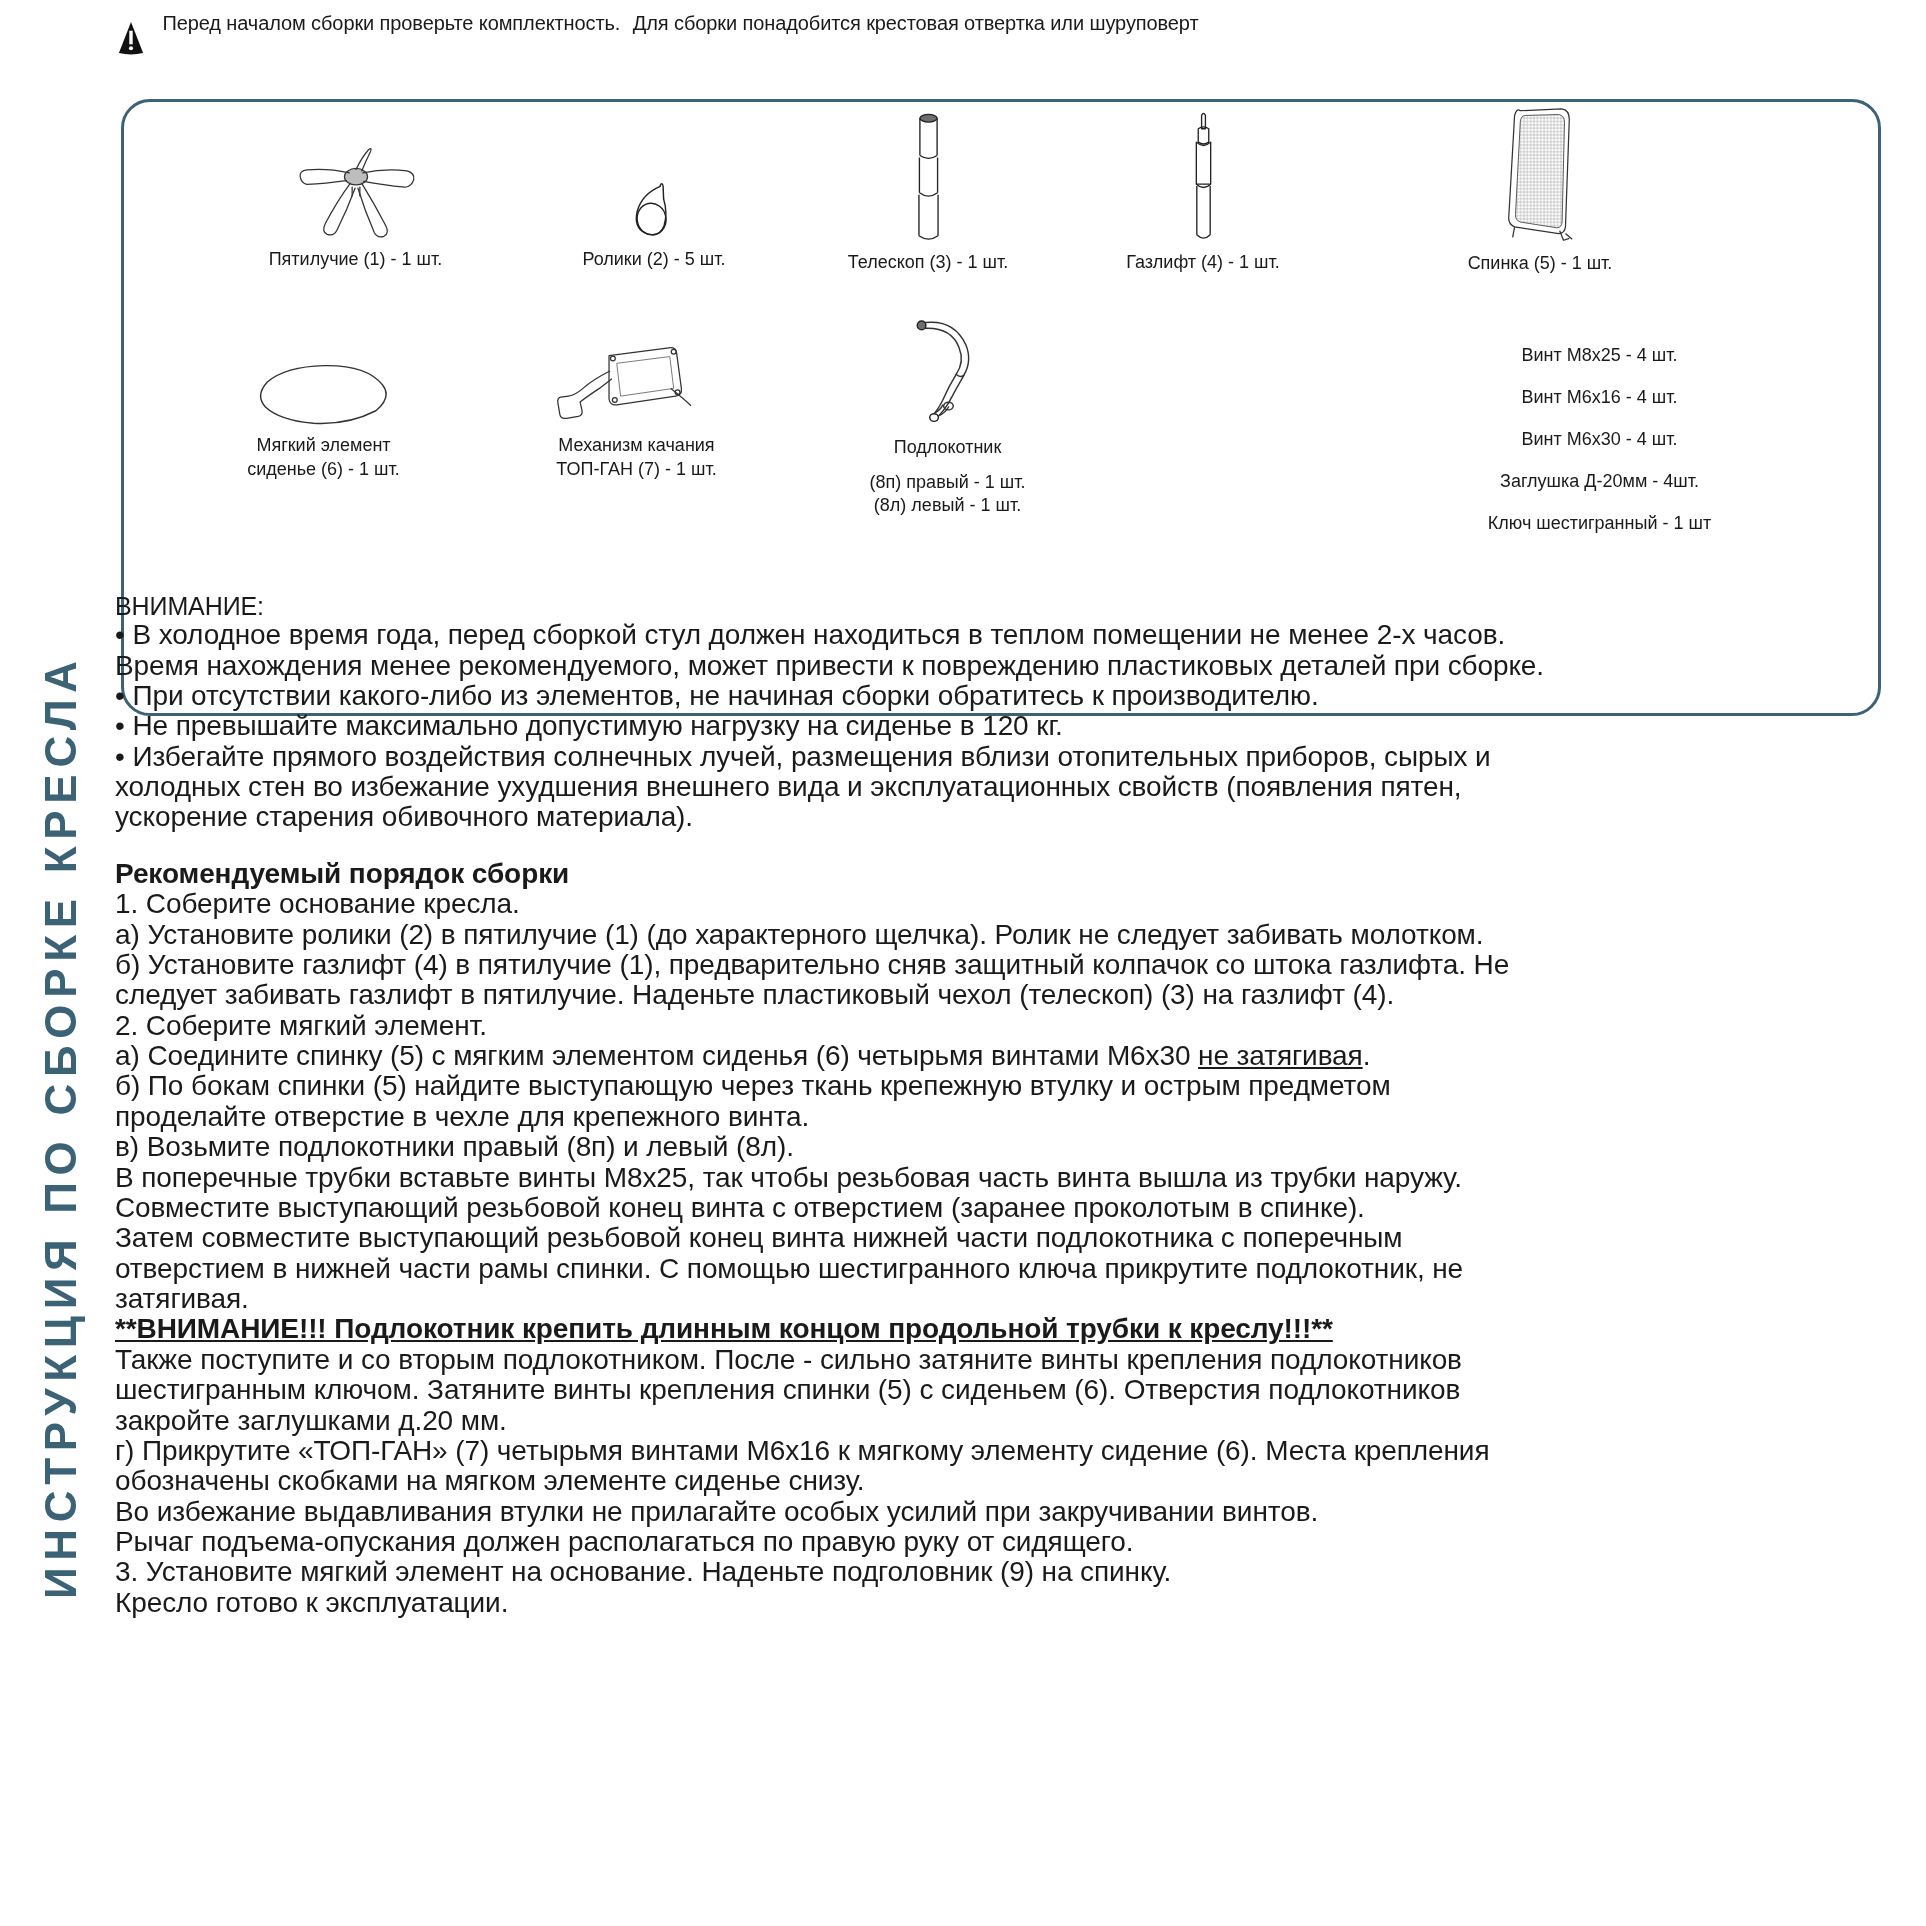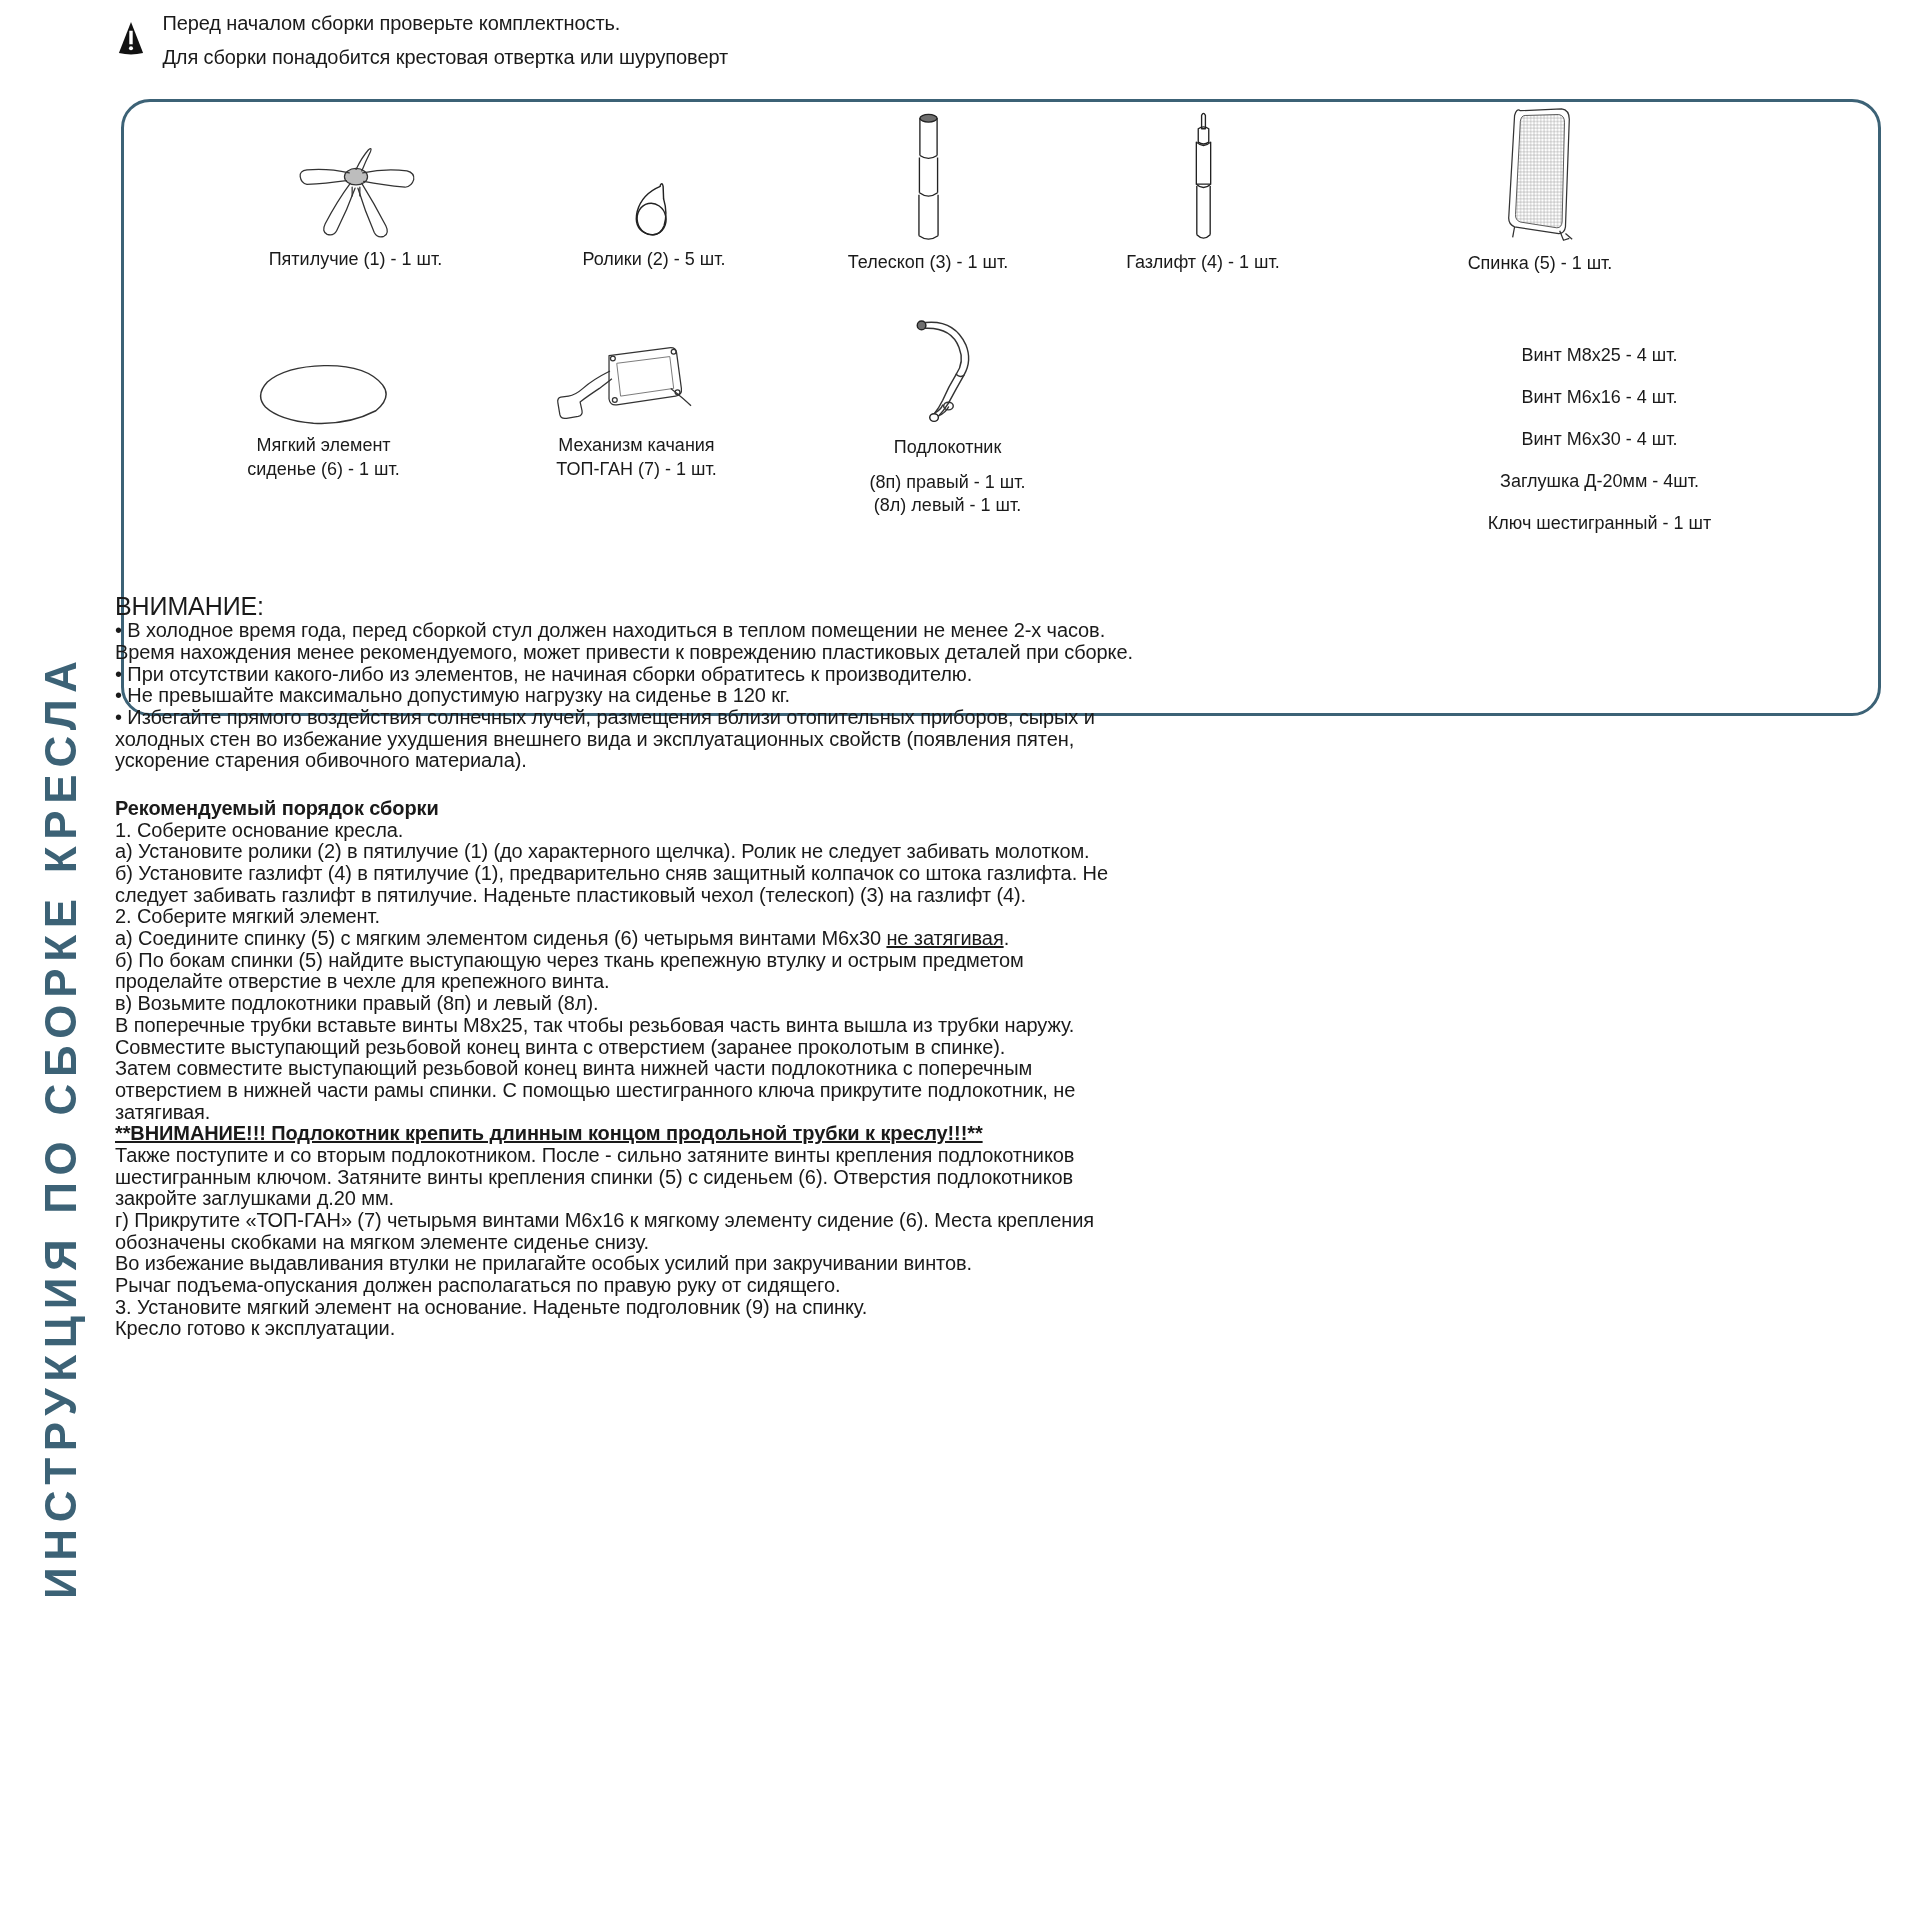--- a/index.html
+++ b/index.html
@@ -28,21 +28,21 @@
     gap: 16.4px;
   }
   .warn-triangle {
     width: 30px;
     height: 34px;
     flex: 0 0 auto;
     margin-top: 11.6px;
   }
   .header-warning-lines {
     display: flex;
-    flex-direction: column;
+    flex-direction: row;
     gap: 12.5px;
     padding-top: 3.9px;
   }
   .header-warning-lines div {
     font-size: 20px;
     line-height: 1.05;
     letter-spacing: -0.1px;
     white-space: nowrap;
   }
 
@@ -124,21 +124,21 @@
 
   
   .body-text {
     position: absolute;
     left: 115px;
     top: 593px;
     width: 1661px;
   }
   .body-text p {
     margin: 0;
-    font-size: 20px;
+    font-size: 28px;
     line-height: 1.085;
     letter-spacing: -0.1px;
   }
   .heading {
     font-size: 22.6px;
     font-weight: bold;
   }
   .section-gap { height: 26px; }
   .strong-warn {
     font-weight: bold;

